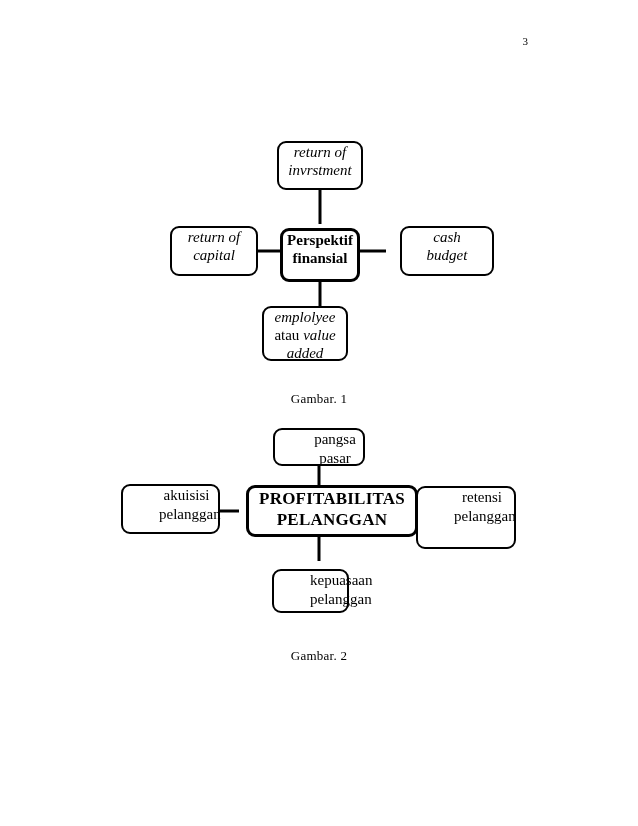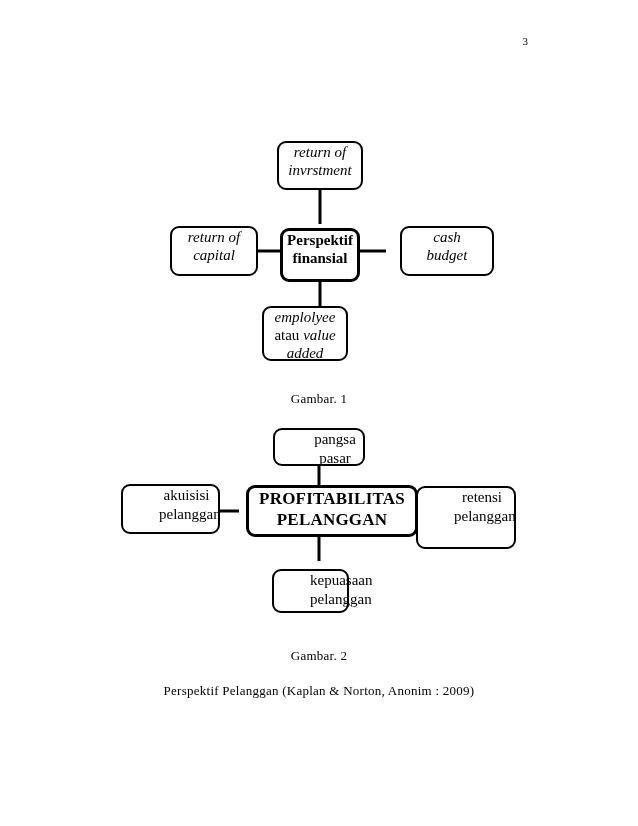--- a/index.html
+++ b/index.html
@@ -188,17 +188,16 @@
     <div class="node node-plain" style="left:416px; top:486px; width:100px; height:63px;">
       <span class="node-label"><span>retensi</span><br><span>pelanggan</span></span>
     </div>
 
     <div class="node node-plain" style="left:272px; top:561px; width:77px; height:44px;margin-top:8px;">
       <span class="node-label"><span>kepuasaan</span><br><span>pelanggan</span></span>
     </div>
 
     <div class="caption" style="top:629px;">
       <span class="cap-line">Gambar.  2</span>
-      <span class="cap-line">Perspektif  Pelanggan  (Kaplan &amp; Norton, Anonim  : 2009)</span>
     </div>
   </div>
 
 </div>
 
 </body></html>

